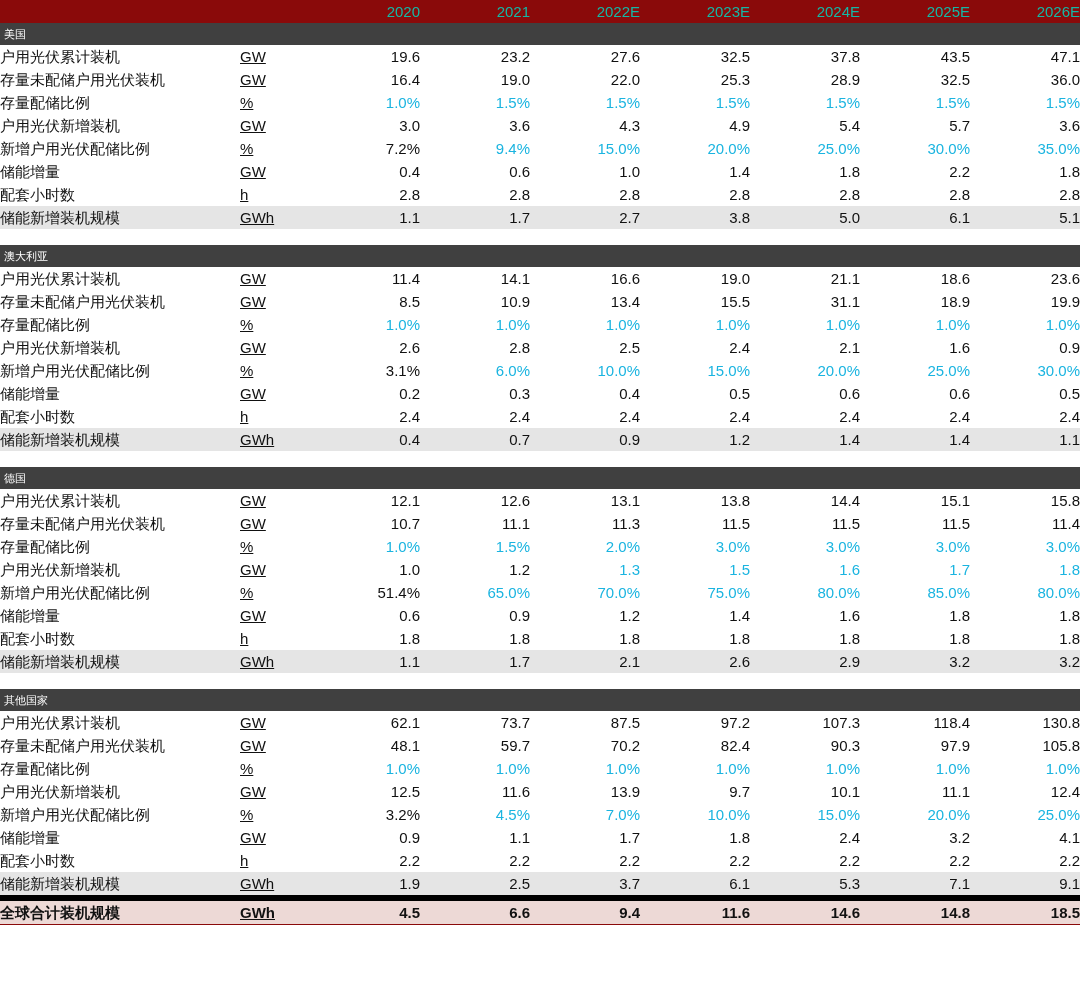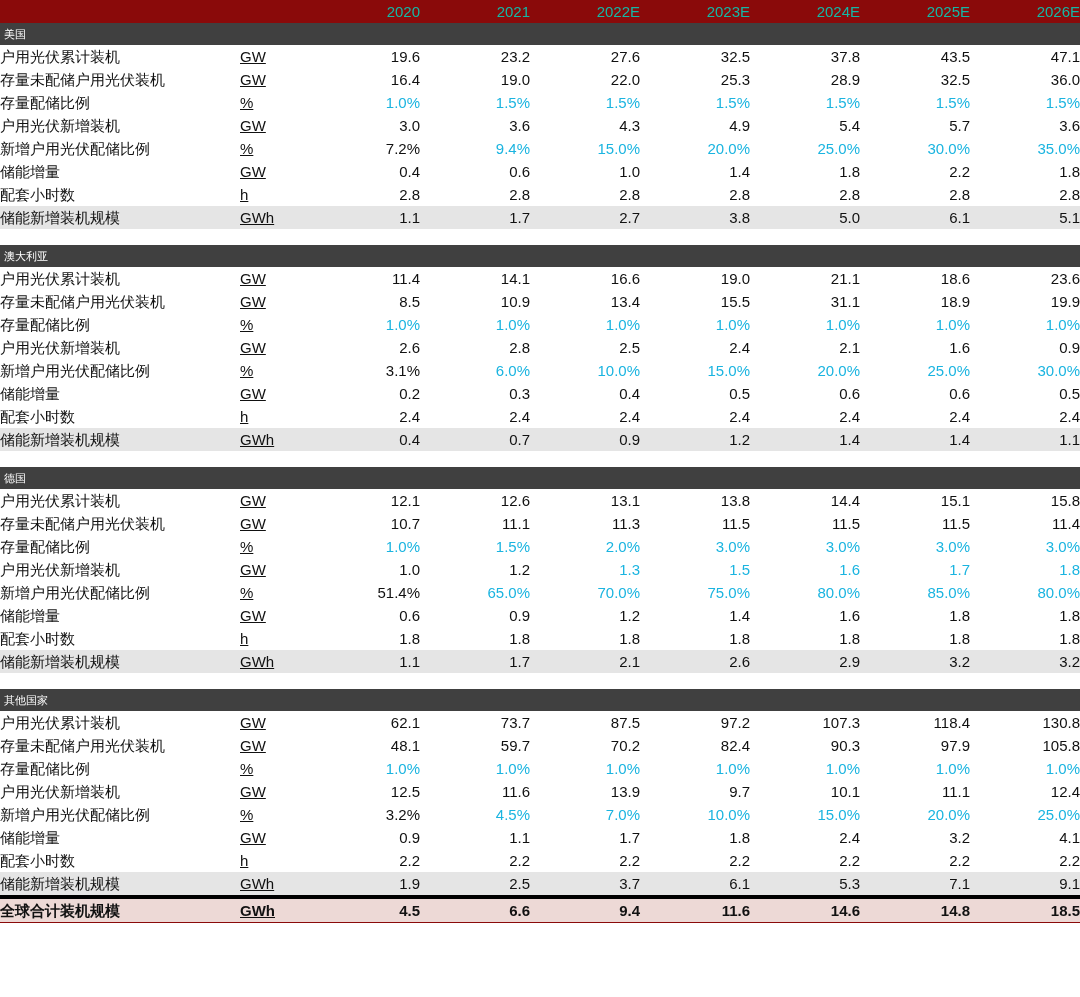--- a/index.html
+++ b/index.html
@@ -86,21 +86,21 @@
   }
   tr.shaded td {
     background: #e5e5e5;
   }
   td.blue {
     color: #1ab4e0;
   }
   tr.total-row td {
     background: #edd9d6;
     font-weight: bold;
-    border-top: 4px solid #000000;
+    border-top: 6px solid #000000;
     border-bottom: 1px solid #8a0a0a;
   }
 </style>
 </head>
 <body>
 
 <table class="data-table">
   <colgroup>
     <col class="c-label">
       <col class="c-unit">

